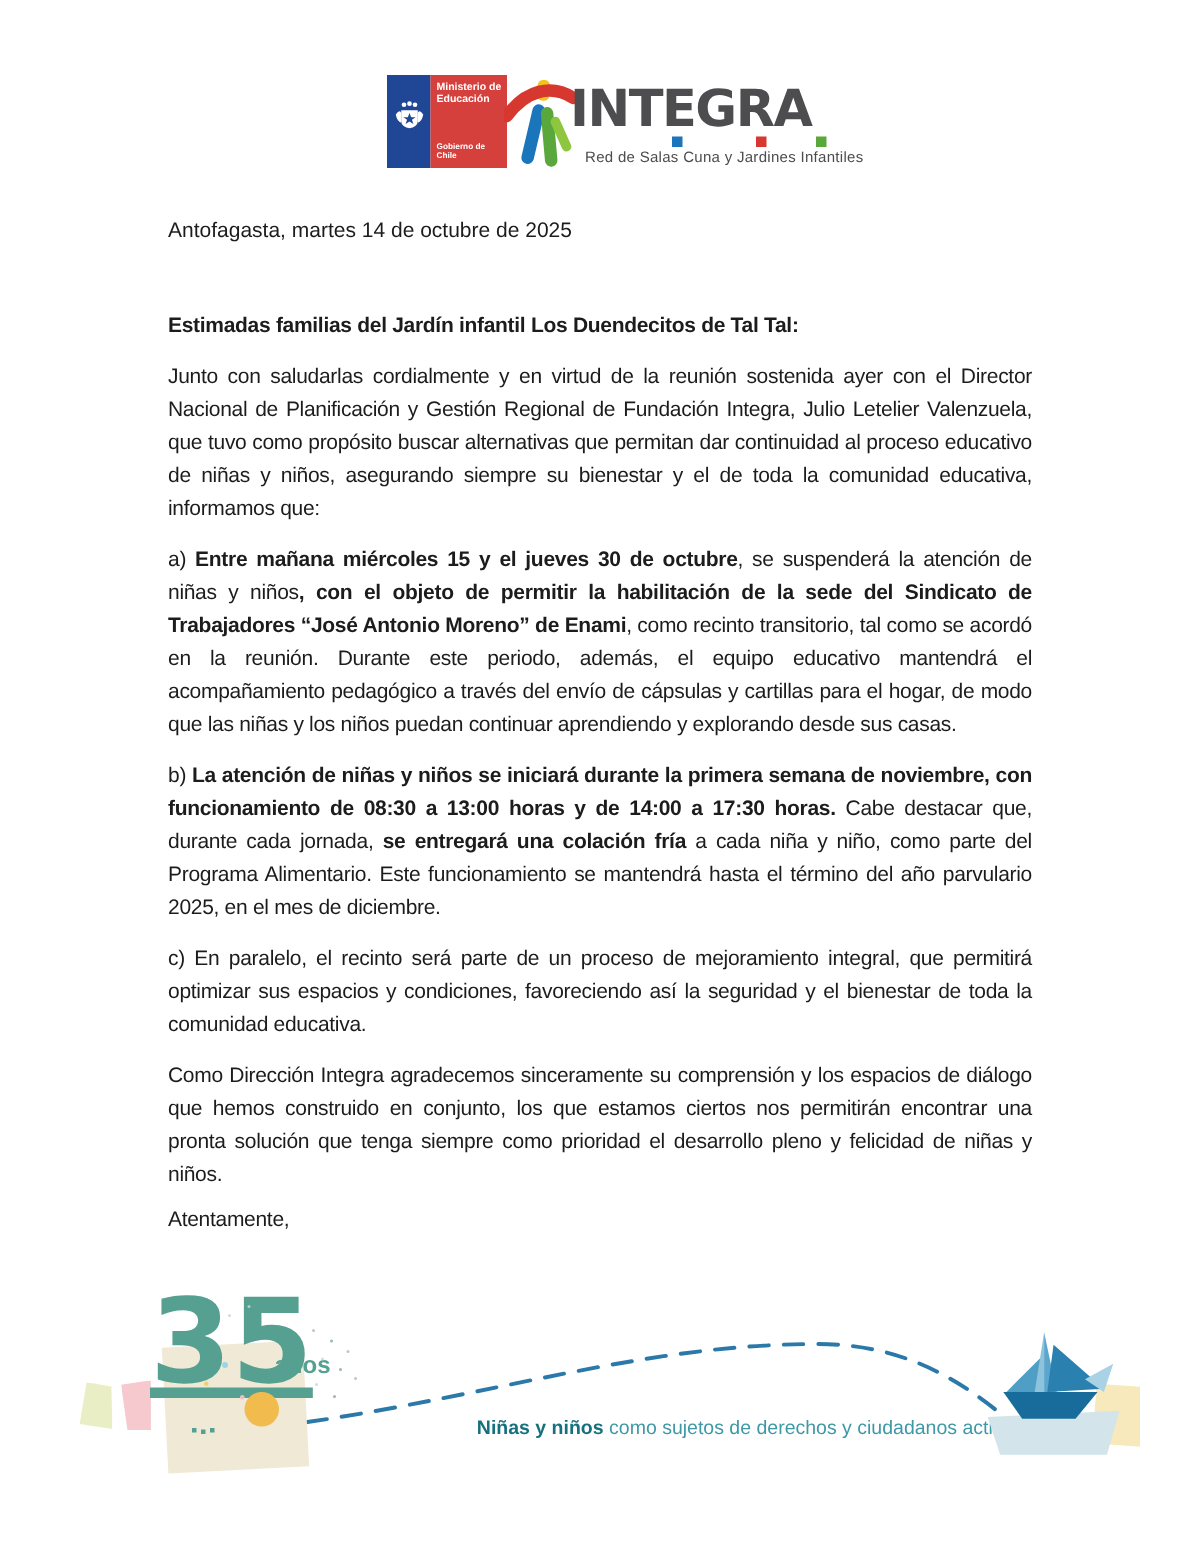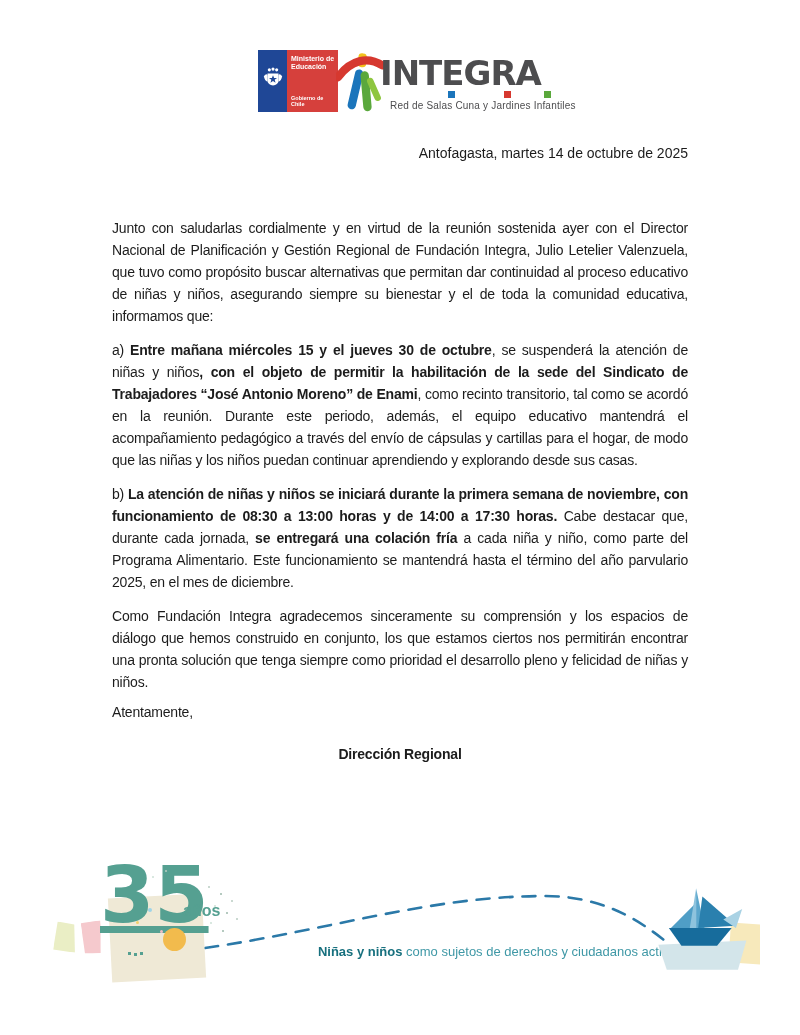--- a/index.html
+++ b/index.html
@@ -19,21 +19,21 @@
   .ministerio-red .government{position:absolute;left:4px;bottom:5px;font-size:5.5px;font-weight:bold;}
   .integra-logo{position:absolute;left:336px;top:54px;width:218px;height:62px;}
   .integra-icon{position:absolute;left:0;top:-2px;}
   .integra-wordmark{position:absolute;left:44px;top:-1px;font-size:34px;font-weight:800;letter-spacing:-1px;color:var(--integra-gray);font-family:"DejaVu Sans","Liberation Sans",sans-serif;}
   .sq{position:absolute;width:7px;height:7px;top:37px;}
   .sq-blue{left:112px;background:var(--integra-blue);}
   .sq-red{left:168px;background:var(--integra-red);}
   .sq-green{left:208px;background:var(--integra-green);}
   .integra-subtitle{position:absolute;left:34px;top:46px;width:215px;font-size:10px;letter-spacing:.2px;color:var(--integra-gray);margin-left:20px;}
   
-  .dateline{position:absolute;left:112px;top:145px;width:576px;text-align:right;font-size:14px;}
+  .dateline{position:absolute;left:112px;top:145px;width:576px;font-size:14px;}
   .letter-body{position:absolute;left:112px;top:205px;width:576px;font-size:14px;line-height:22px;letter-spacing:-0.2px;}
   .salutation{font-weight:bold;margin:0 0 8px 0;}
   p.para{margin:12px 0 8px 0;text-align:justify;}
   .seg-bold{font-weight:bold;}
   .valediction{margin:0 0 20px 0;}
   .sig{text-align:center;font-weight:bold;margin:0 0 12px 0;}
   
   .footer{position:absolute;left:0;top:858px;width:800px;height:140px;}
   .dash-svg{position:absolute;left:0;top:0;z-index:1;}
   .beige-sheet{position:absolute;left:110px;top:38px;width:94px;height:84px;background:var(--beige);transform:rotate(-3deg);z-index:2;}
@@ -90,26 +90,27 @@
   <span class="integra-wordmark">INTEGRA</span>
   <span class="sq sq-blue"></span>
   <span class="sq sq-red"></span>
   <span class="sq sq-green"></span>
   <span class="integra-subtitle">Red de Salas Cuna y Jardines Infantiles</span>
 </div>
 
 <div class="dateline">Antofagasta, martes 14 de octubre de 2025</div>
 
 <div class="letter-body">
+  <p class="salutation">Estimadas familias del Jardín infantil Los Duendecitos de Tal Tal:</p>
   <p class="para"><span class="seg">Junto con saludarlas cordialmente y en virtud de la reunión sostenida ayer con el Director Nacional de Planificación y Gestión Regional de Fundación Integra, Julio Letelier Valenzuela, que tuvo como propósito buscar alternativas que permitan dar continuidad al proceso educativo de niñas y niños, asegurando siempre su bienestar y el de toda la comunidad educativa, informamos que:</span></p>
   <p class="para"><span class="seg">a) </span><span class="seg seg-bold">Entre mañana miércoles 15 y el jueves 30 de octubre</span><span class="seg">, se suspenderá la atención de niñas y niños</span><span class="seg seg-bold">, con el objeto de permitir la habilitación de la sede del Sindicato de Trabajadores “José Antonio Moreno” de Enami</span><span class="seg">, como recinto transitorio, tal como se acordó en la reunión. Durante este periodo, además, el equipo educativo mantendrá el acompañamiento pedagógico a través del envío de cápsulas y cartillas para el hogar, de modo que las niñas y los niños puedan continuar aprendiendo y explorando desde sus casas.</span></p>
   <p class="para"><span class="seg">b) </span><span class="seg seg-bold">La atención de niñas y niños se iniciará durante la primera semana de noviembre, con funcionamiento de 08:30 a 13:00 horas y de 14:00 a 17:30 horas.</span><span class="seg"> Cabe destacar que, durante cada jornada, </span><span class="seg seg-bold">se entregará una colación fría</span><span class="seg"> a cada niña y niño, como parte del Programa Alimentario. Este funcionamiento se mantendrá hasta el término del año parvulario 2025, en el mes de diciembre.</span></p>
-  <p class="para"><span class="seg">Como Fundación Integra agradecemos sinceramente su comprensión y los espacios de diálogo que hemos construido en conjunto, los que estamos ciertos nos permitirán encontrar una pronta solución que tenga siempre como prioridad el desarrollo pleno y felicidad de niñas y niños.</span></p>
+  <p class="para"><span class="seg">c) En paralelo, el recinto será parte de un proceso de mejoramiento integral, que permitirá optimizar sus espacios y condiciones, favoreciendo así la seguridad y el bienestar de toda la comunidad educativa.</span></p>
+  <p class="para"><span class="seg">Como Dirección Integra agradecemos sinceramente su comprensión y los espacios de diálogo que hemos construido en conjunto, los que estamos ciertos nos permitirán encontrar una pronta solución que tenga siempre como prioridad el desarrollo pleno y felicidad de niñas y niños.</span></p>
   <p class="valediction">Atentamente,</p>
-  <p class="sig">Dirección Regional</p>
 </div>
 
 <div class="footer">
   <svg class="dash-svg" width="800" height="140" viewBox="0 0 800 140">
     <path d="M205,90 C330,72 430,38 545,38 C600,38 636,60 664,82" fill="none" stroke="#2b79a8" stroke-width="2.6" stroke-dasharray="13 10" stroke-linecap="round"></path>
   </svg>
 
   <div class="shape shape-green"></div>
   <div class="shape shape-pink"></div>
 

